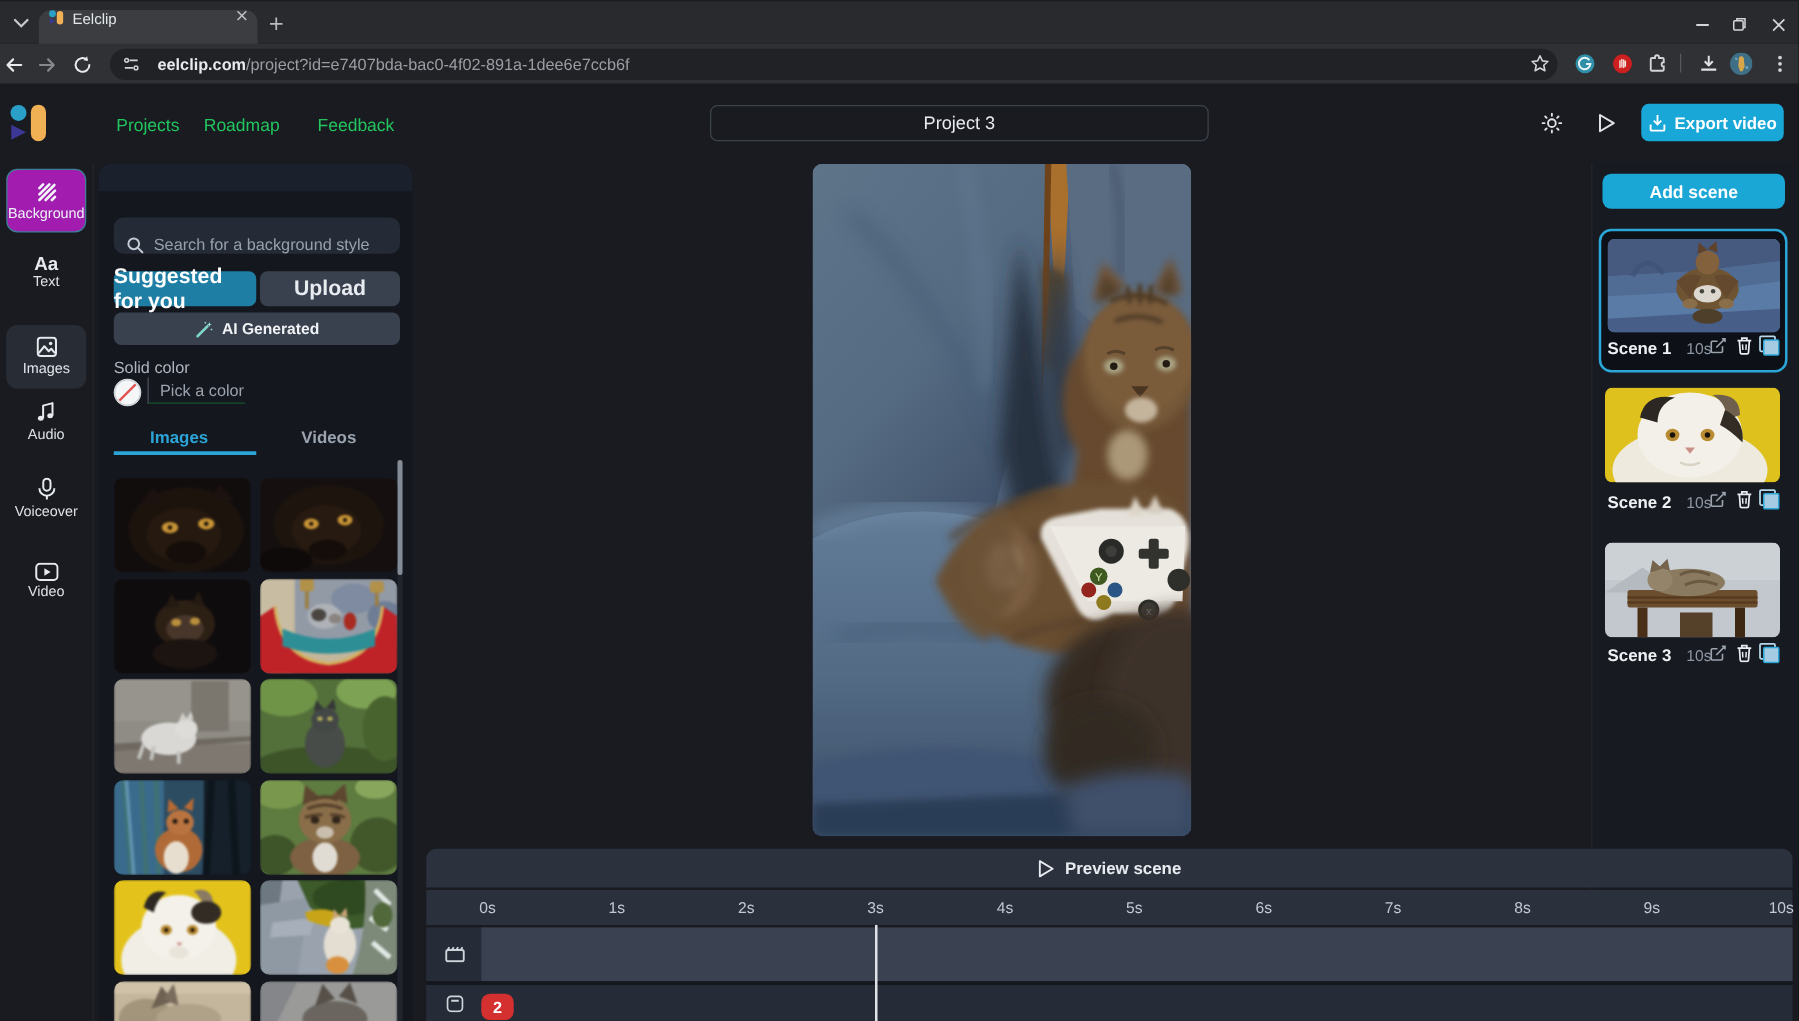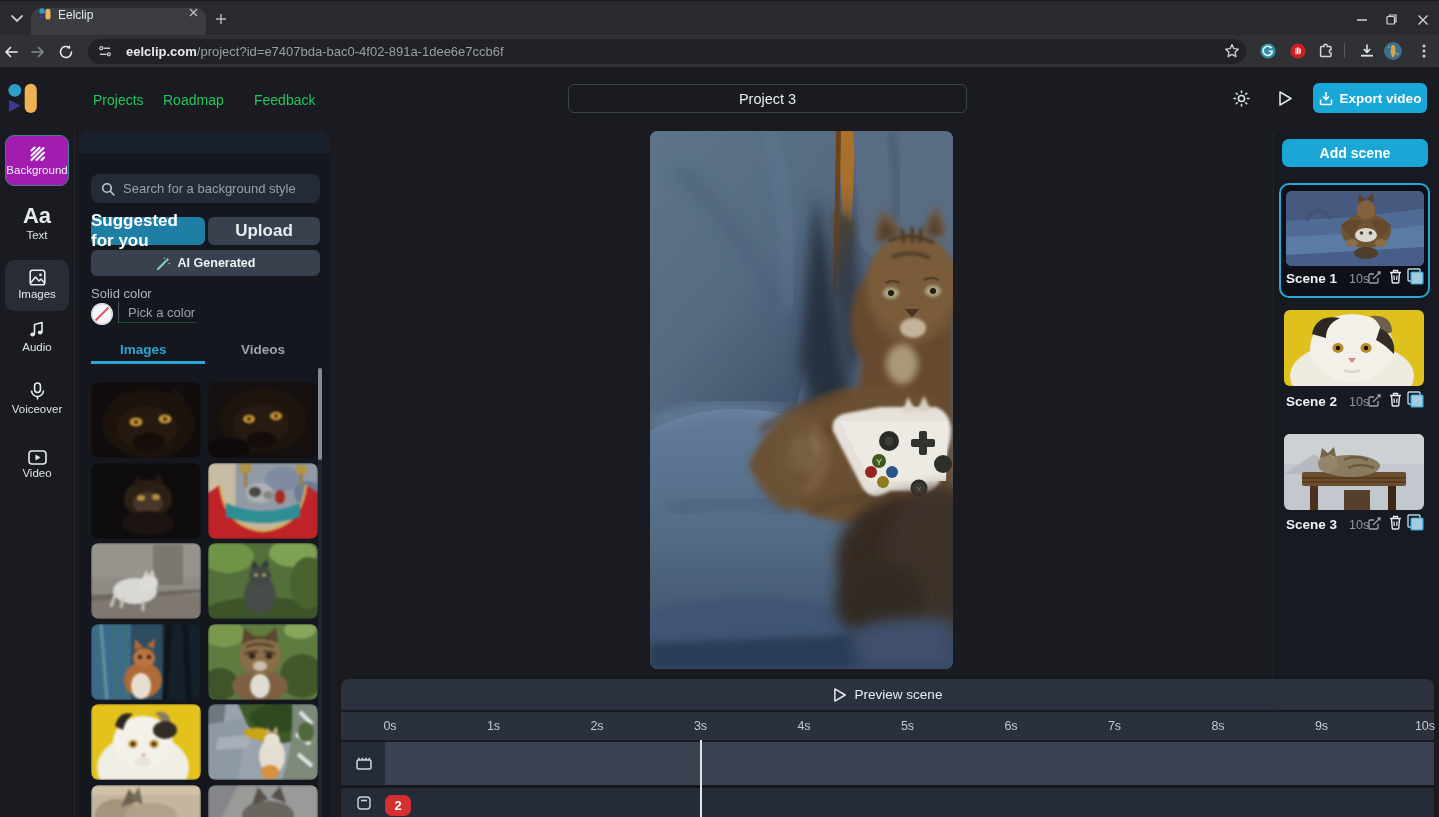--- a/index.html
+++ b/index.html
@@ -16,21 +16,21 @@
 #pname{position:absolute;left:568px;top:17px;width:399px;height:29px;border:1px solid #3d434b;border-radius:6px;text-align:center;line-height:28px;font-size:14.5px;color:#e8ebef}
 #exportbtn{position:absolute;left:1313px;top:16px;width:114px;height:30px;background:#18a7d7;border-radius:6px;color:#fff;font-size:13.5px;font-weight:bold;display:flex;align-items:center;justify-content:center;gap:7px}
 
 #rail{position:absolute;left:0;top:64px;width:75px;height:686px;border-right:1px solid #23262d}
 .railitem{position:absolute;left:5px;width:64px;text-align:center;color:#dde1e6;font-size:11.5px}
 #bgbtn{position:absolute;left:5px;top:4px;width:64px;height:51px;background:#a21caf;border:1px solid #3e7f96;border-radius:9px;text-align:center;color:#ecf4f7;font-size:11.5px;padding-top:9px}
 #imgbtn{position:absolute;left:5px;top:129px;width:64px;height:51px;background:#272c35;border-radius:9px;text-align:center;color:#e3e7ec;font-size:11.5px;padding-top:9px}
 
 #lpanel{position:absolute;left:79px;top:64px;width:251px;height:686px;background:#14171e;border-radius:10px 10px 0 0}
 #lphead{position:absolute;left:0;top:0;width:251px;height:22px;background:#1b212c;border-radius:10px 10px 0 0}
-#search{position:absolute;left:12px;top:43px;width:229px;height:29px;background:#242b37;border-radius:8px;display:flex;align-items:center;color:#97a1ad;font-size:13px}
+#search{position:absolute;left:12px;top:43px;width:229px;height:29px;background:#242b37;border-radius:8px;display:flex;align-items:flex-end;color:#97a1ad;font-size:13px}
 .segbtn{position:absolute;top:86px;height:28px;border-radius:6px;font-size:17px;font-weight:bold;display:flex;align-items:center;justify-content:center}
 #aibtn{position:absolute;left:12px;top:119px;width:229px;height:26px;background:#39414e;border-radius:6px;color:#f0f2f5;font-size:12.5px;font-weight:bold;display:flex;align-items:center;justify-content:center;gap:7px}
 #solidlab{position:absolute;left:12px;top:155px;font-size:13px;color:#aeb6c0}
 #nocolor{position:absolute;left:12px;top:172px;width:22px;height:22px;border-radius:50%;background:#f2f4f6;overflow:hidden}
 #pickinp{position:absolute;left:39px;top:171px;width:78px;height:21px;border-left:1px solid #4a515c;border-bottom:1px solid #14532d;color:#9aa3ae;font-size:13px;line-height:21px;padding-left:9px;white-space:nowrap;overflow:visible}
 .ptab{position:absolute;top:211px;font-size:13.5px;font-weight:bold}
 #tabline{position:absolute;left:12px;top:230px;width:114px;height:3px;background:#2ba4d7}
 #grid{position:absolute;left:12px;top:251px;width:227px;height:435px}
 .th{position:absolute;width:110px;height:76px;border-radius:8px;overflow:hidden}
 .th svg{display:block;width:110px;height:76px;filter:blur(1px)}
@@ -40,21 +40,21 @@
 #canvasimg{position:absolute;left:650px;top:64px;width:303px;height:538px;border-radius:8px;overflow:hidden}
 
 #rpanel{position:absolute;left:1273px;top:64px;width:166px;height:607px;background:#171a21;border-left:1px solid #22262d}
 #addscene{position:absolute;left:8px;top:8px;width:146px;height:28px;background:#1ba7d6;border-radius:7px;color:#fff;font-size:14px;font-weight:bold;text-align:center;line-height:28px}
 .scthumb{position:absolute;border-radius:6px;overflow:hidden}
 .scthumb svg{display:block}
 .sclabel{position:absolute;font-size:13.5px;font-weight:bold;color:#eef1f4}
 .sctime{position:absolute;font-size:12.5px;color:#8d96a2}
 
 #timeline{position:absolute;left:341px;top:612px;width:1093px;height:138px}
-#prevbar{position:absolute;left:0;top:0;width:1093px;height:31px;background:#2b323e;border-radius:8px 8px 0 0;display:flex;align-items:center;justify-content:center;gap:8px;color:#e8ebf0;font-size:13.5px;font-weight:normal}
+#prevbar{position:absolute;left:0;top:0;width:1093px;height:31px;background:#2b323e;border-radius:8px 8px 0 0;display:flex;align-items:center;justify-content:center;gap:8px;color:#e8ebf0;font-size:13.5px;font-weight:bold}
 #ruler{position:absolute;left:0;top:33px;width:1093px;height:28px;background:#2a303c;color:#c2c9d4;font-size:12.5px}
 #track1{position:absolute;left:0;top:63px;width:1093px;height:43px;background:#262c37}
 #t1bar{position:absolute;left:44px;top:0;width:1049px;height:43px;background:#3a4150}
 #track2{position:absolute;left:0;top:109px;width:1093px;height:29px;background:#262c37}
 #divid{position:absolute;left:0;top:106px;width:1093px;height:3px;background:#14171c}
 #playhead{position:absolute;left:359px;top:61px;width:2px;height:77px;background:#dfe3e8}
 #badge2{position:absolute;left:44px;top:7px;width:26px;height:21px;background:#d53030;border-radius:7px;color:#fff;font-size:13px;font-weight:bold;text-align:center;line-height:22px}
 .rlab{position:absolute;top:7px;transform:translateX(-50%)}
 </style></head>
 <body>
@@ -173,21 +173,21 @@
  <div id="rail">
   <div id="bgbtn"><svg width="17" height="17" viewBox="0 0 17 17">
           <g stroke="#f2f6f8" stroke-width="2.1" stroke-linecap="round">
             <path d="M2.5 5.5 L5.5 2.5"></path>
             <path d="M2.5 10.5 L10.5 2.5"></path>
             <path d="M2.5 15 L14.5 3"></path>
             <path d="M7.5 15 L15 7.5"></path>
             <path d="M12.5 15 L15 12.5"></path>
           </g>
         </svg><br>Background</div>
-  <div class="railitem" style="top:72px"><span style="font-size:22px;font-weight:bold;color:#e6e9ed">Aa</span><br>Text</div>
+  <div class="railitem" style="top:72px"><span style="font-size:15px;font-weight:bold;color:#e6e9ed">Aa</span><br>Text</div>
   <div id="imgbtn"><svg width="17" height="17" viewBox="0 0 17 17">
           <rect x="1.2" y="1.2" width="14.6" height="14.6" rx="2.4" fill="none" stroke="#e6eaee" stroke-width="1.6"></rect>
           <circle cx="11.5" cy="5.8" r="1.4" fill="#e6eaee"></circle>
           <path d="M2 13.5 L6.5 8 L10 12 L12 10 L15 13.5" fill="none" stroke="#e6eaee" stroke-width="1.6" stroke-linejoin="round"></path>
         </svg><br>Images</div>
   <div class="railitem" style="top:189px"><svg width="19" height="19" viewBox="0 0 19 19">
           <path d="M6.5 14.5 L6.5 4.5 L14 2.5 L14 12.5" fill="none" stroke="#e6eaee" stroke-width="1.6" stroke-linejoin="round"></path>
           <ellipse cx="4.6" cy="14.6" rx="2.3" ry="2" fill="#e6eaee"></ellipse>
           <ellipse cx="12.1" cy="12.6" rx="2.3" ry="2" fill="#e6eaee"></ellipse>
         </svg><br>Audio</div>

